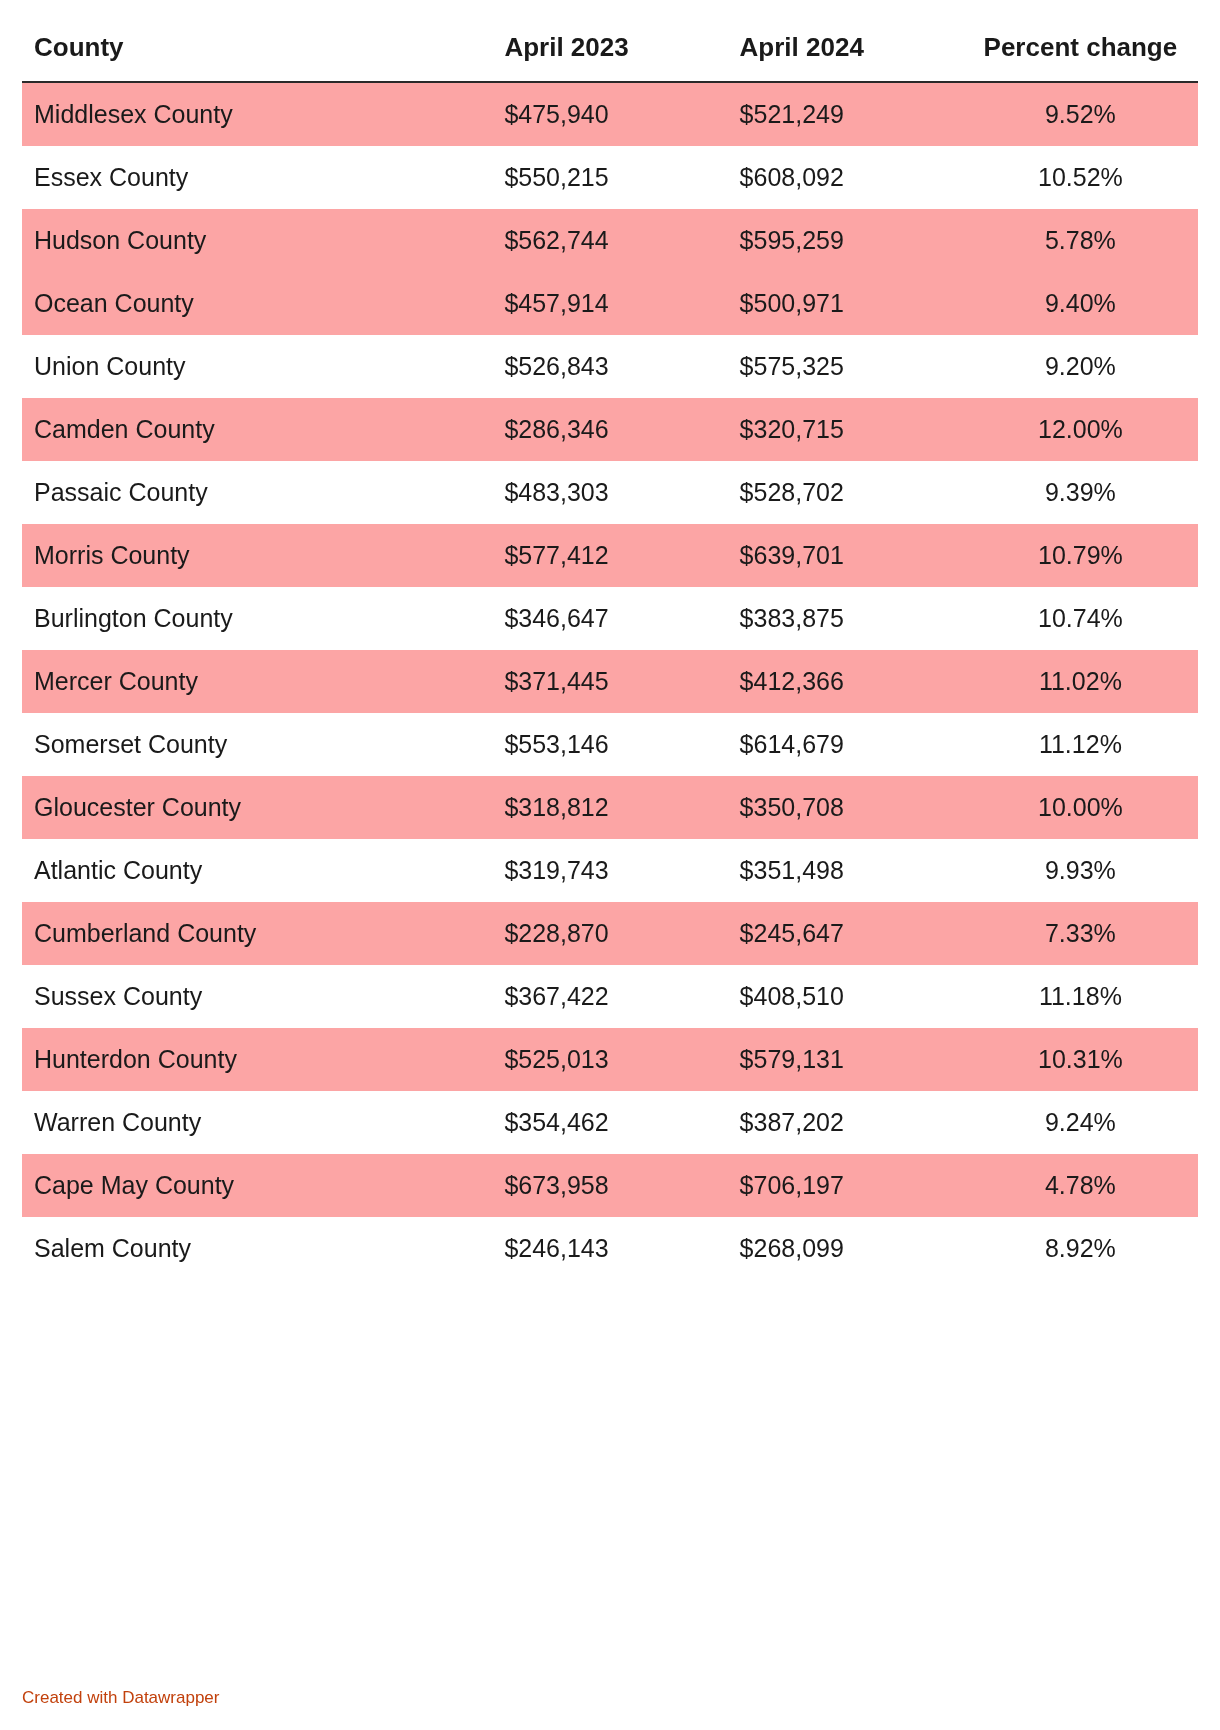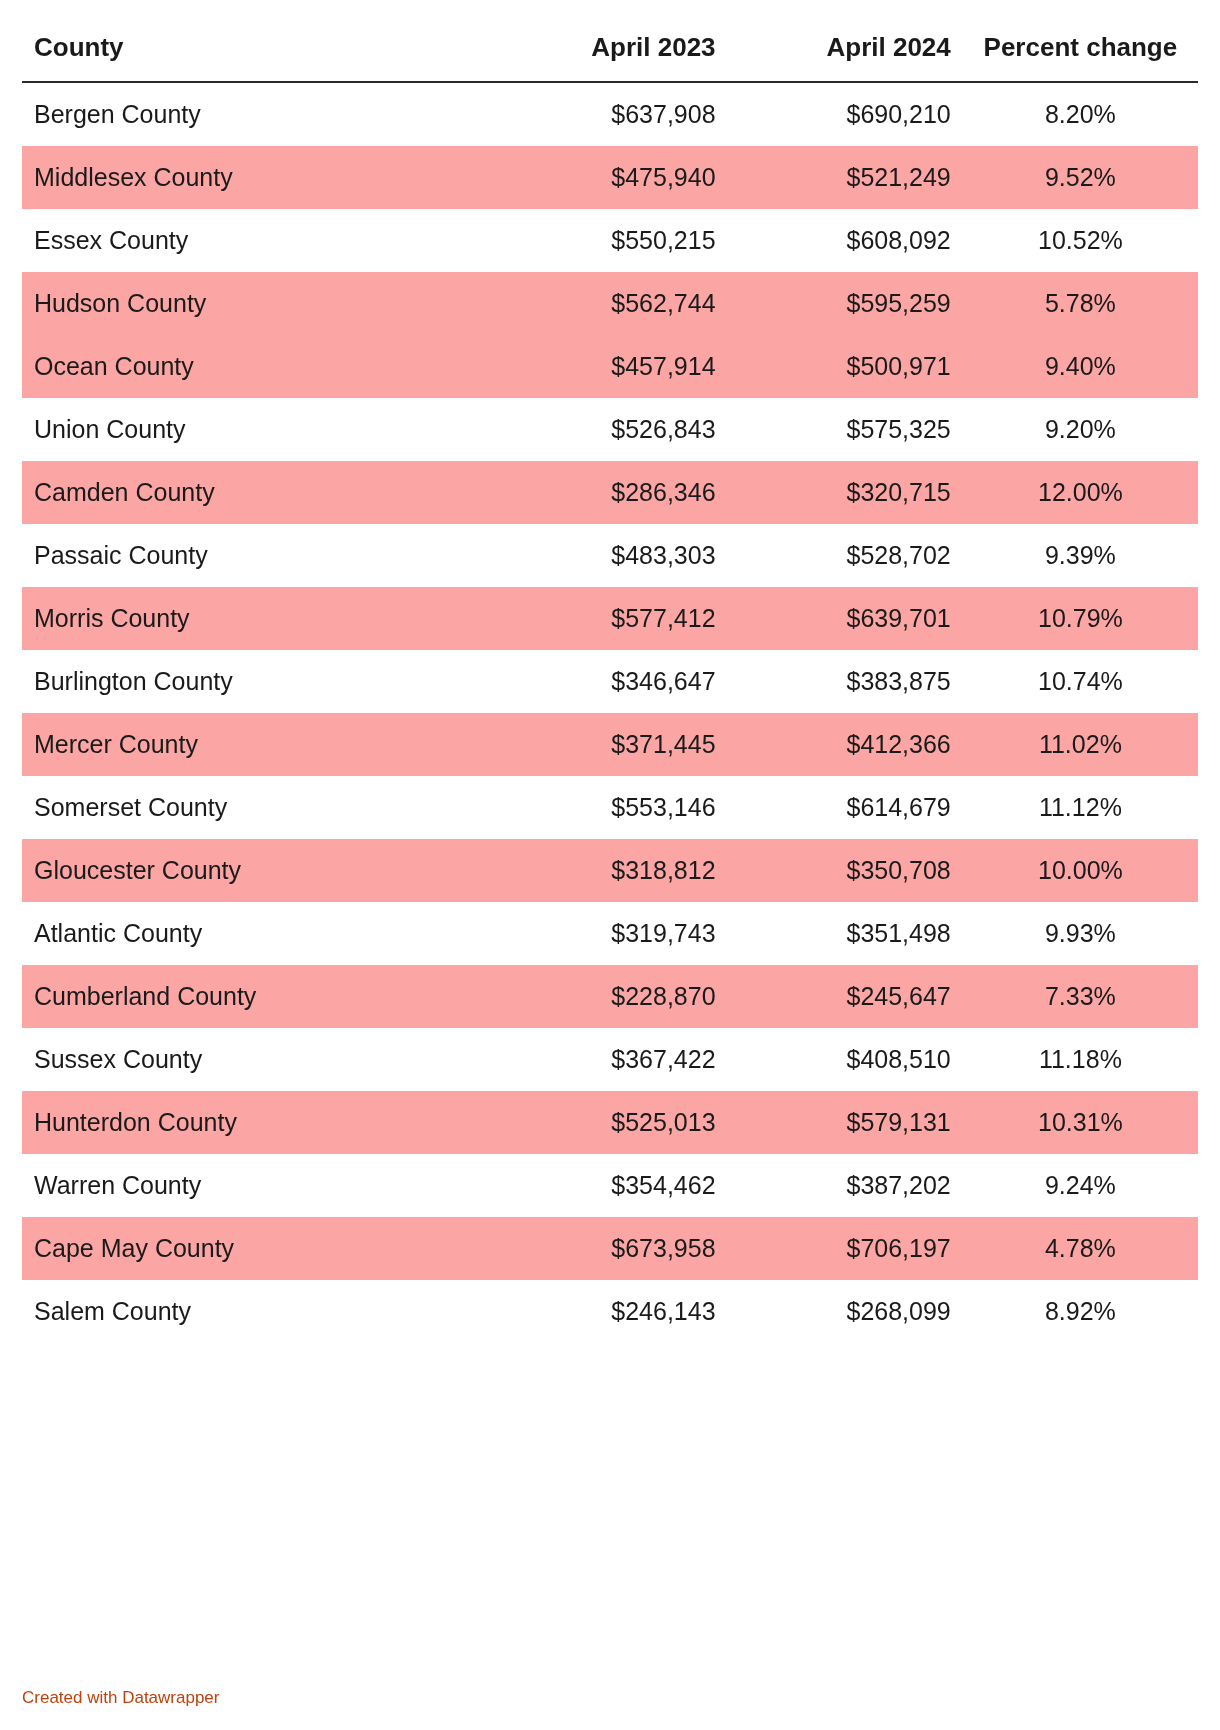--- a/index.html
+++ b/index.html
@@ -39,21 +39,21 @@
     font-weight: normal;
     color: #1a1a1a;
     padding: 17px 12px 17px 12px;
     white-space: nowrap;
   }
   col.c-county { width: 40%; }
   col.c-val    { width: 20%; }
   col.c-pct    { width: 20%; }
 
   th.col-county, td.col-county { text-align: left; }
-  th.col-val, td.col-val { text-align: right; }
+  th.col-val, td.col-val { text-align: left; }
   th.col-pct, td.col-pct { text-align: center; }
 
   tbody tr.row-odd { background: #ffffff; }
   tbody tr.row-even { background: #fca5a5; }
 
   .footer {
     position: absolute;
     left: 22px;
     bottom: 22px;
     font-size: 17px;
@@ -75,26 +75,20 @@
     </colgroup>
     <thead>
       <tr>
         <th class="col-county">County</th>
         <th class="col-val">April 2023</th>
         <th class="col-val">April 2024</th>
         <th class="col-pct">Percent change</th>
       </tr>
     </thead>
     <tbody id="table-body">
-        <tr class="row-odd">
-          <td class="col-county">Bergen County</td>
-          <td class="col-val">$637,908</td>
-          <td class="col-val">$690,210</td>
-          <td class="col-pct">8.20%</td>
-        </tr>
         <tr class="row-even">
           <td class="col-county">Middlesex County</td>
           <td class="col-val">$475,940</td>
           <td class="col-val">$521,249</td>
           <td class="col-pct">9.52%</td>
         </tr>
         <tr class="row-odd">
           <td class="col-county">Essex County</td>
           <td class="col-val">$550,215</td>
           <td class="col-val">$608,092</td>

